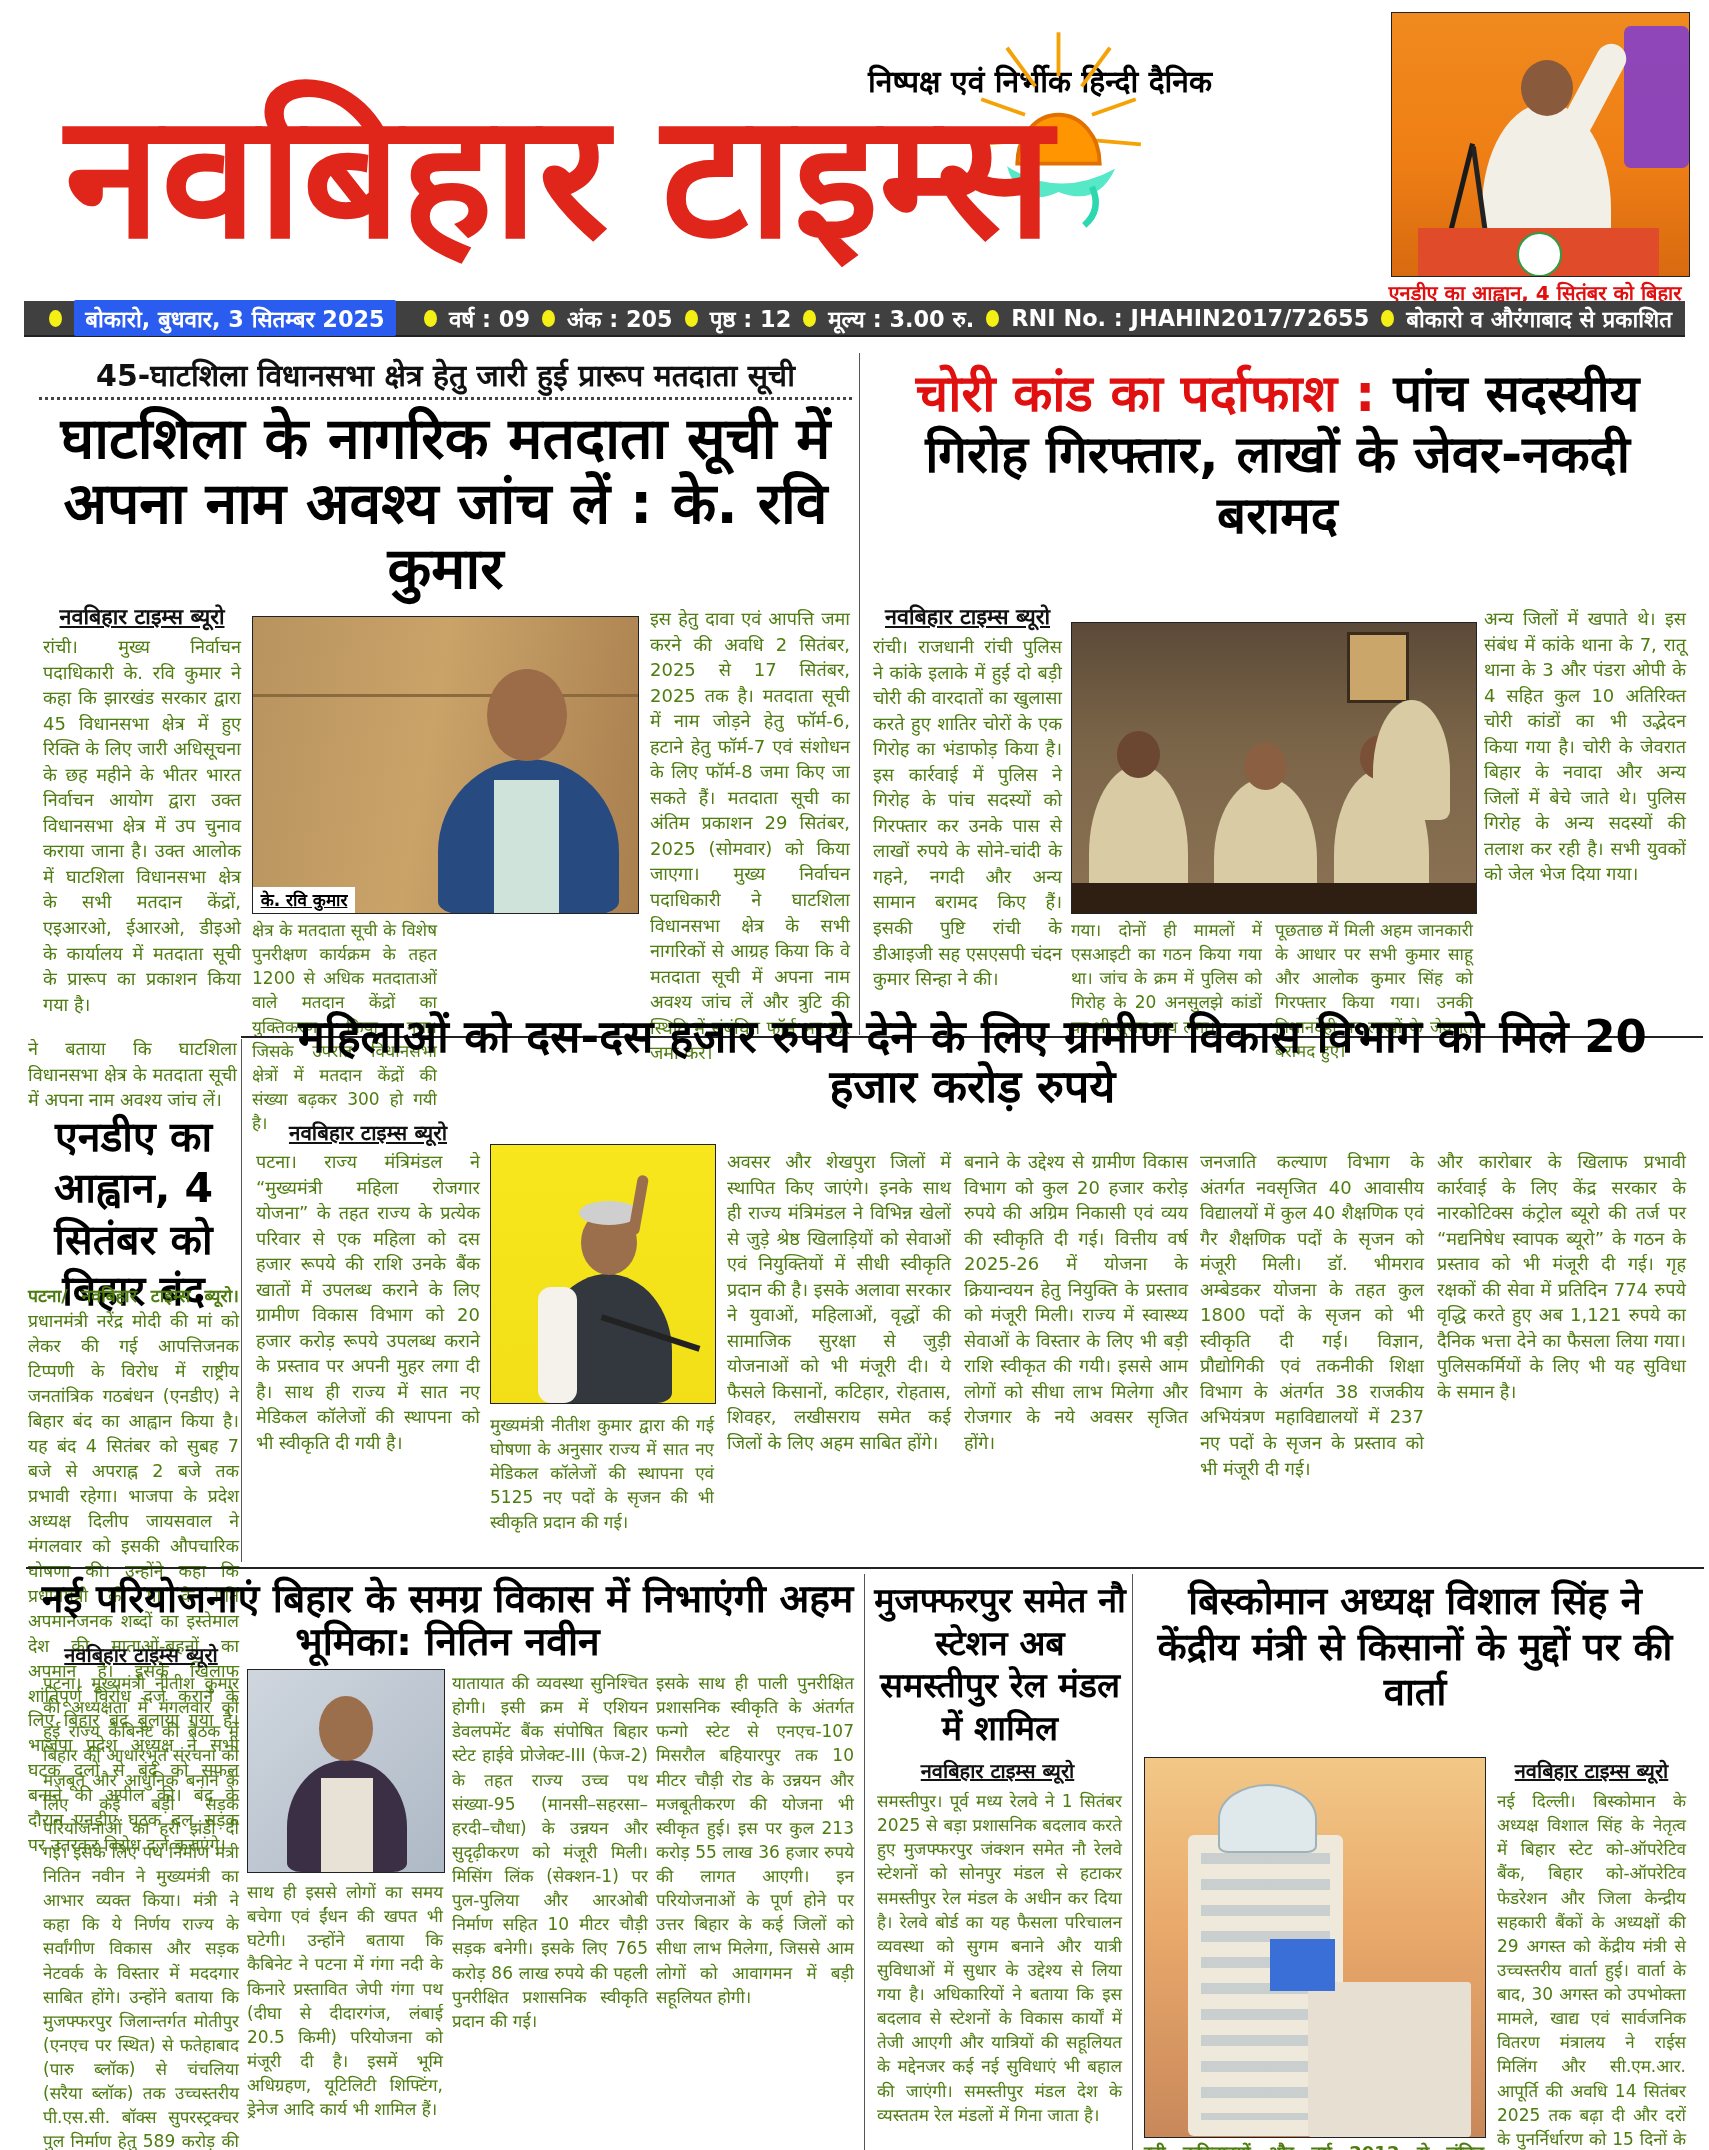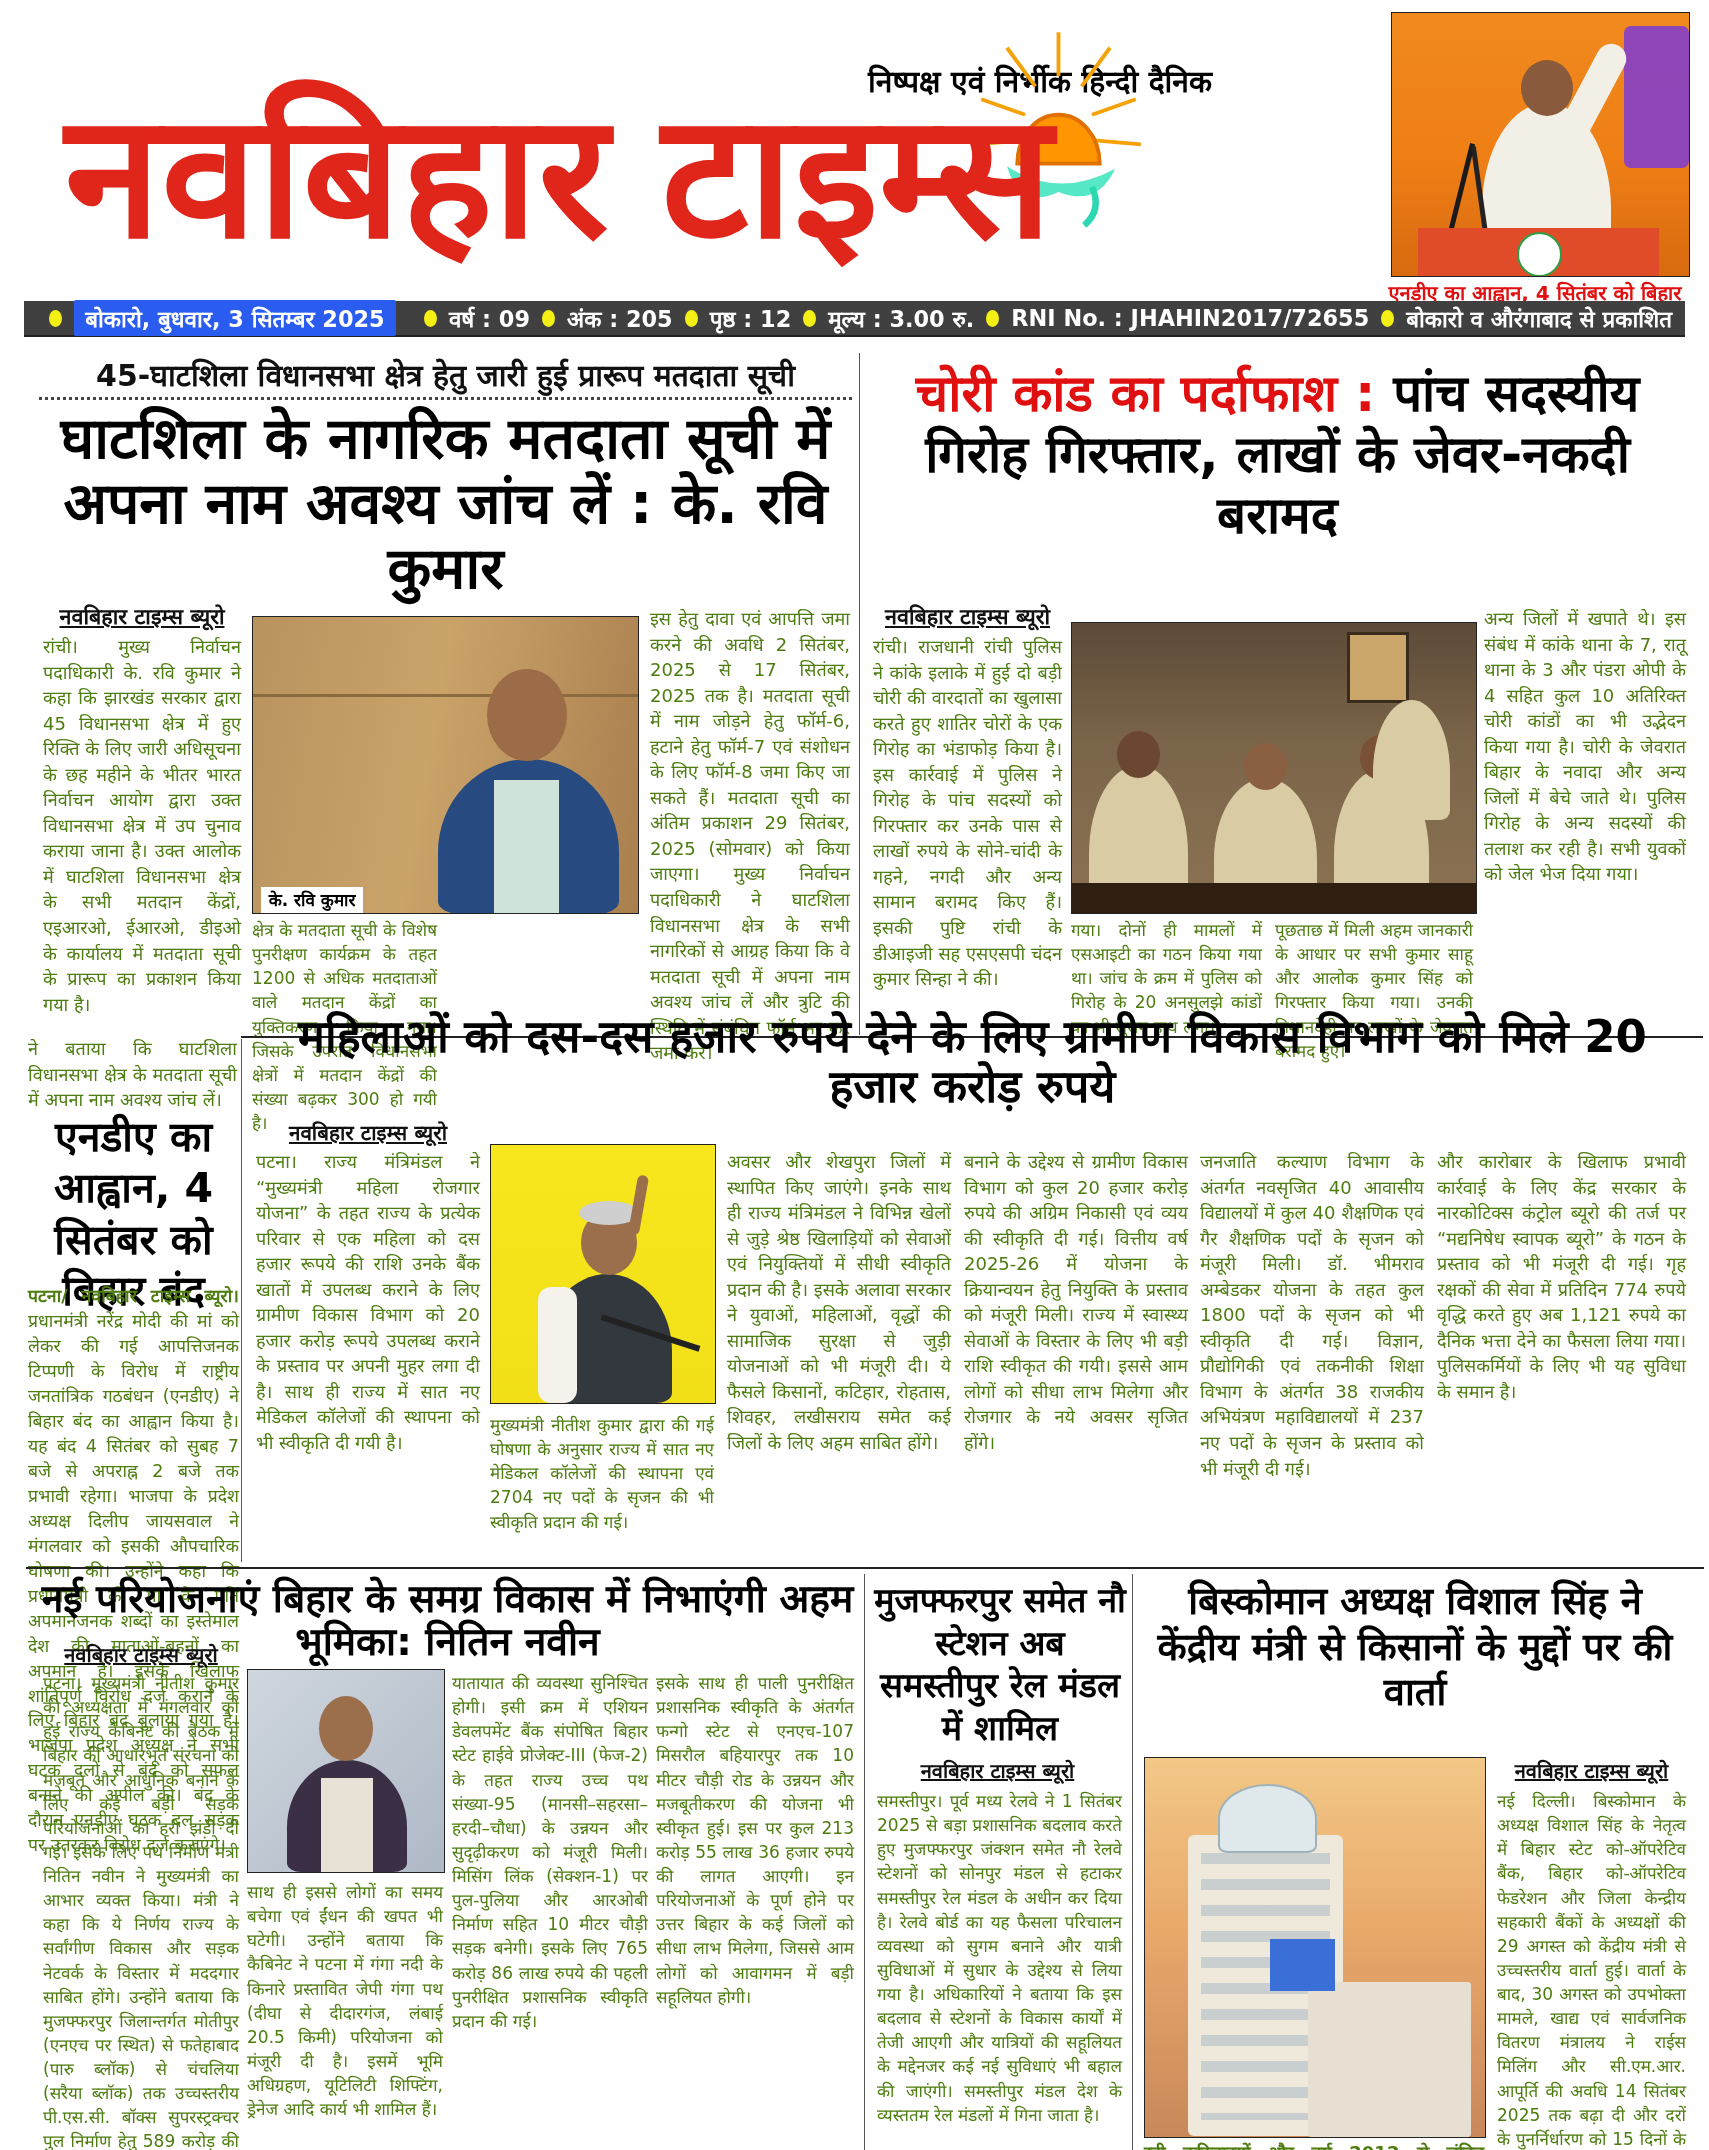--- a/index.html
+++ b/index.html
@@ -82,21 +82,21 @@
   <div class="abs" style="left:39px;top:354px;width:813px;text-align:center;font-size:30px;font-weight:800;">45-घाटशिला विधानसभा क्षेत्र हेतु जारी हुई प्रारूप मतदाता सूची</div>
   <div class="abs" style="left:39px;top:397px;width:813px;border-top:3.4px dotted #444;"></div>
   <div class="headline" style="left:39px;top:406px;width:813px;font-size:57px;line-height:1.14;">घाटशिला के नागरिक मतदाता सूची में अपना नाम अवश्य जांच लें : के. रवि कुमार</div>
   <div class="byline" style="left:43px;top:601px;width:198px;">नवबिहार टाइम्स ब्यूरो</div>
   <div class="jtext" style="left:43px;top:634px;width:198px;height:394px;">रांची। मुख्य निर्वाचन पदाधिकारी के. रवि कुमार ने कहा कि झारखंड सरकार द्वारा 45 विधानसभा क्षेत्र में हुए रिक्ति के लिए जारी अधिसूचना के छह महीने के भीतर भारत निर्वाचन आयोग द्वारा उक्त विधानसभा क्षेत्र में उप चुनाव कराया जाना है। उक्त आलोक में घाटशिला विधानसभा क्षेत्र के सभी मतदान केंद्रों, एइआरओ, ईआरओ, डीइओ के कार्यालय में मतदाता सूची के प्रारूप का प्रकाशन किया गया है।</div>
   <div class="photo" style="left:252px;top:616px;width:385px;height:296px;background:linear-gradient(100deg,#b8935e 0%,#caa369 45%,#a97f4e 100%);">
     <div class="abs" style="left:0;top:77px;width:100%;height:3.4px;background:#8a6a3e;"></div>
     <div class="figure" style="left:185px;top:142px;width:181px;height:155px;background:#274a80;"></div>
     <div class="abs" style="left:241px;top:163px;width:65px;height:133px;background:#cfe3da;"></div>
     <div class="head" style="left:234px;top:52px;width:80px;height:92px;background:#9c6b47;"></div>
-    <div class="capbar" style="left:8px;bottom:0;">के. रवि कुमार</div>
+    <div class="capbar" style="left:0;bottom:0;text-decoration:underline;">के. रवि कुमार</div>
   </div>
   <div class="jtext" style="left:252px;top:918px;width:185px;height:110px;font-size:17px;">क्षेत्र के मतदाता सूची के विशेष पुनरीक्षण कार्यक्रम के तहत 1200 से अधिक मतदाताओं वाले मतदान केंद्रों का युक्तिकरण किया गया। जिसके उपरांत विधानसभा क्षेत्रों में मतदान केंद्रों की संख्या बढ़कर 300 हो गयी है।</div>
   <div class="jtext" style="left:650px;top:606px;width:200px;height:424px;">इस हेतु दावा एवं आपत्ति जमा करने की अवधि 2 सितंबर, 2025 से 17 सितंबर, 2025 तक है। मतदाता सूची में नाम जोड़ने हेतु फॉर्म-6, हटाने हेतु फॉर्म-7 एवं संशोधन के लिए फॉर्म-8 जमा किए जा सकते हैं। मतदाता सूची का अंतिम प्रकाशन 29 सितंबर, 2025 (सोमवार) को किया जाएगा। मुख्य निर्वाचन पदाधिकारी ने घाटशिला विधानसभा क्षेत्र के सभी नागरिकों से आग्रह किया कि वे मतदाता सूची में अपना नाम अवश्य जांच लें और त्रुटि की स्थिति में संबंधित फॉर्म भर कर जमा करें।</div>
 
   <div class="vrule" style="left:859px;top:353px;height:682px;"></div>
 
   <div class="headline" style="left:869px;top:363px;width:817px;font-size:51px;line-height:1.2;">
     <span style="color:#e01010;">चोरी कांड का पर्दाफाश :</span><span> पांच सदस्यीय गिरोह गिरफ्तार, लाखों के जेवर-नकदी बरामद</span>
   </div>
   <div class="byline" style="left:873px;top:601px;width:189px;">नवबिहार टाइम्स ब्यूरो</div>
@@ -130,21 +130,21 @@
   <div class="byline" style="left:256px;top:1118px;width:224px;font-size:20.6px;">नवबिहार टाइम्स ब्यूरो</div>
   <div class="jtext" style="left:256px;top:1149px;width:224px;height:412px;">पटना। राज्य मंत्रिमंडल ने “मुख्यमंत्री महिला रोजगार योजना” के तहत राज्य के प्रत्येक परिवार से एक महिला को दस हजार रूपये की राशि उनके बैंक खातों में उपलब्ध कराने के लिए ग्रामीण विकास विभाग को 20 हजार करोड़ रूपये उपलब्ध कराने के प्रस्ताव पर अपनी मुहर लगा दी है। साथ ही राज्य में सात नए मेडिकल कॉलेजों की स्थापना को भी स्वीकृति दी गयी है।</div>
   <div class="photo" style="left:490px;top:1144px;width:224px;height:258px;background:linear-gradient(180deg,#f7e71c 0%,#f2df18 100%);">
     <div class="figure" style="left:52px;top:129px;width:129px;height:129px;background:#33383f;"></div>
     <div class="abs" style="left:47px;top:142px;width:39px;height:116px;background:#f4f2ea;border-radius:13px;"></div>
     <div class="head" style="left:90px;top:65px;width:56px;height:65px;background:#9c6f4c;"></div>
     <div class="abs" style="left:88px;top:56px;width:60px;height:24px;background:#cfcfcf;border-radius:50%;"></div>
     <div class="abs" style="left:142px;top:30px;width:11.2px;height:60px;background:#9c6f4c;border-radius:5.2px;transform:rotate(10deg);"></div>
     <div class="abs" style="left:108px;top:185px;width:103px;height:6px;background:#222;transform:rotate(18deg);"></div>
   </div>
-  <div class="jtext" style="left:490px;top:1413px;width:224px;height:148px;font-size:17px;">मुख्यमंत्री नीतीश कुमार द्वारा की गई घोषणा के अनुसार राज्य में सात नए मेडिकल कॉलेजों की स्थापना एवं 2704 नए पदों के सृजन की भी स्वीकृति प्रदान की गई।</div>
+  <div class="jtext" style="left:490px;top:1413px;width:224px;height:148px;font-size:17px;">मुख्यमंत्री नीतीश कुमार द्वारा की गई घोषणा के अनुसार राज्य में सात नए मेडिकल कॉलेजों की स्थापना एवं 5125 नए पदों के सृजन की भी स्वीकृति प्रदान की गई।</div>
   <div class="jtext" style="left:727px;top:1149px;width:224px;height:412px;">अवसर और शेखपुरा जिलों में स्थापित किए जाएंगे। इनके साथ ही राज्य मंत्रिमंडल ने विभिन्न खेलों से जुड़े श्रेष्ठ खिलाड़ियों को सेवाओं एवं नियुक्तियों में सीधी स्वीकृति प्रदान की है। इसके अलावा सरकार ने युवाओं, महिलाओं, वृद्धों की सामाजिक सुरक्षा से जुड़ी योजनाओं को भी मंजूरी दी। ये फैसले किसानों, कटिहार, रोहतास, शिवहर, लखीसराय समेत कई जिलों के लिए अहम साबित होंगे।</div>
   <div class="jtext" style="left:964px;top:1149px;width:224px;height:412px;">बनाने के उद्देश्य से ग्रामीण विकास विभाग को कुल 20 हजार करोड़ रुपये की अग्रिम निकासी एवं व्यय की स्वीकृति दी गई। वित्तीय वर्ष 2025-26 में योजना के क्रियान्वयन हेतु नियुक्ति के प्रस्ताव को मंजूरी मिली। राज्य में स्वास्थ्य सेवाओं के विस्तार के लिए भी बड़ी राशि स्वीकृत की गयी। इससे आम लोगों को सीधा लाभ मिलेगा और रोजगार के नये अवसर सृजित होंगे।</div>
   <div class="jtext" style="left:1200px;top:1149px;width:224px;height:412px;">जनजाति कल्याण विभाग के अंतर्गत नवसृजित 40 आवासीय विद्यालयों में कुल 40 शैक्षणिक एवं गैर शैक्षणिक पदों के सृजन को मंजूरी मिली। डॉ. भीमराव अम्बेडकर योजना के तहत कुल 1800 पदों के सृजन को भी स्वीकृति दी गई। विज्ञान, प्रौद्योगिकी एवं तकनीकी शिक्षा विभाग के अंतर्गत 38 राजकीय अभियंत्रण महाविद्यालयों में 237 नए पदों के सृजन के प्रस्ताव को भी मंजूरी दी गई।</div>
   <div class="jtext" style="left:1437px;top:1149px;width:249px;height:412px;">और कारोबार के खिलाफ प्रभावी कार्रवाई के लिए केंद्र सरकार के नारकोटिक्स कंट्रोल ब्यूरो की तर्ज पर “मद्यनिषेध स्वापक ब्यूरो” के गठन के प्रस्ताव को भी मंजूरी दी गई। गृह रक्षकों की सेवा में प्रतिदिन 774 रुपये वृद्धि करते हुए अब 1,121 रुपये का दैनिक भत्ता देने का फैसला लिया गया। पुलिसकर्मियों के लिए भी यह सुविधा के समान है।</div>
 
   <div class="hrule" style="left:26px;top:1567px;width:1678px;"></div>
 
   <div class="headline" style="left:39px;top:1578px;width:817px;font-size:39px;line-height:1.1;">नई परियोजनाएं बिहार के समग्र विकास में निभाएंगी अहम भूमिका: नितिन नवीन</div>
   <div class="byline" style="left:43px;top:1641px;width:196px;font-size:20px;">नवबिहार टाइम्स ब्यूरो</div>
   <div class="jtext" style="left:43px;top:1671px;width:196px;height:490px;font-size:17px;">पटना। मुख्यमंत्री नीतीश कुमार की अध्यक्षता में मंगलवार को हुई राज्य कैबिनेट की बैठक में बिहार की आधारभूत संरचना को मजबूत और आधुनिक बनाने के लिए कई बड़ी सड़क परियोजनाओं को हरी झंडी दी गई। इसके लिए पथ निर्माण मंत्री नितिन नवीन ने मुख्यमंत्री का आभार व्यक्त किया। मंत्री ने कहा कि ये निर्णय राज्य के सर्वांगीण विकास और सड़क नेटवर्क के विस्तार में मददगार साबित होंगे। उन्होंने बताया कि मुजफ्फरपुर जिलान्तर्गत मोतीपुर (एनएच पर स्थित) से फतेहाबाद (पारु ब्लॉक) से चंचलिया (सरैया ब्लॉक) तक उच्चस्तरीय पी.एस.सी. बॉक्स सुपरस्ट्रक्चर पुल निर्माण हेतु 589 करोड़ की प्रशासनिक स्वीकृति प्रदान की गई। इससे हजारों लोगों को आवागमन में सहूलियत होगी।</div>

